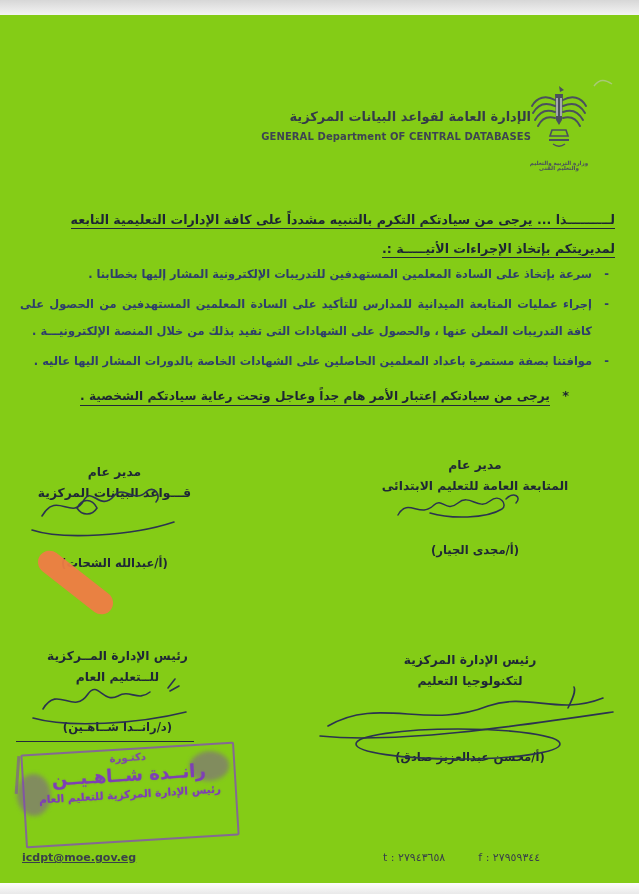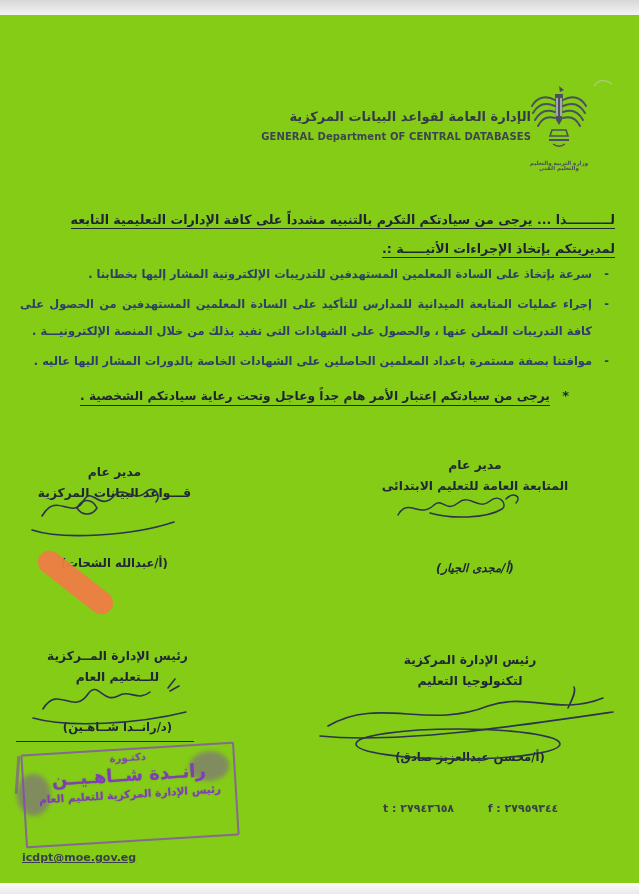--- a/index.html
+++ b/index.html
@@ -33,21 +33,21 @@
   .emphasis{top:388px;right:70px;left:40px;text-align:right;font-size:12.2px;
     font-weight:bold;color:#1d2534;}
   .emphasis .mk{margin-left:8px;font-size:13px;}
   .emphasis .u{border-bottom:1.6px solid #222a39;padding-bottom:2px;margin-top:8px;}
   
   .sigblock{text-align:center;font-weight:bold;color:#1f2736;}
   .sigblock .t1{font-size:12.3px;line-height:21px;}
   .sigblock .t2{font-size:12.3px;line-height:21px;}
   .sigblock .nm{font-size:11.6px;direction:rtl;}
   .sb-tr{top:455px;left:345px;width:260px;}
-  .sb-tr .nm{margin-top:64px;font-style:italic;}
+  .sb-tr .nm{margin-top:46px;}
   .sb-tl{top:462px;left:12px;width:205px;}
   .sb-tl .nm{margin-top:52px;}
   .sb-br{top:650px;left:325px;width:290px;}
   .sb-br .nm{margin-top:58px;position:relative;z-index:2;}
   .sb-bl{top:646px;left:10px;width:215px;}
   .sb-bl .nm{margin-top:32px;}
   .sigstroke{position:absolute;pointer-events:none;}
   .ss-tr{top:489px;left:390px;}
   .ss-tl{top:478px;left:22px;}
   .ss-br{top:686px;left:318px;z-index:3;}
@@ -62,21 +62,21 @@
     border:2.5px solid rgba(132,72,190,.75);border-radius:2px;
     text-shadow:0 0 1.2px rgba(126,63,181,.55);}
   .stamp .sw{font-size:10px;margin-top:2px;opacity:.9;}
   .stamp .sn{font-size:18px;letter-spacing:1px;line-height:24px;}
   .stamp .st{font-size:10.6px;line-height:15px;}
   .stamp-blot{position:absolute;background:rgba(126,63,181,.45);border-radius:50%;filter:blur(2px);}
   .stamp-tick{top:756px;left:16px;width:3px;height:38px;background:rgba(126,63,181,.55);transform:rotate(4deg);}
   
   .footer-email{top:851px;left:22px;font-size:11px;font-weight:bold;color:#394049;
     text-decoration:underline;cursor:pointer;}
-  .footer-nums{top:802px;left:383px;font-size:11px;font-weight:bold;color:#394049;}
+  .footer-nums{top:851px;left:383px;font-size:11px;font-weight:normal;color:#394049;}
   .footer-nums .gap{display:inline-block;width:26px;}
 </style>
 </head>
 <body>
 
 <div class="page">
 
   <div class="abs scan-top"></div>
   <div class="abs scan-bottom"></div>
 

